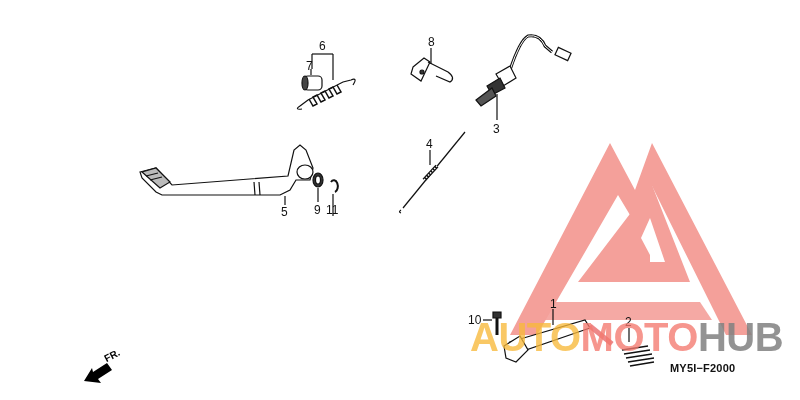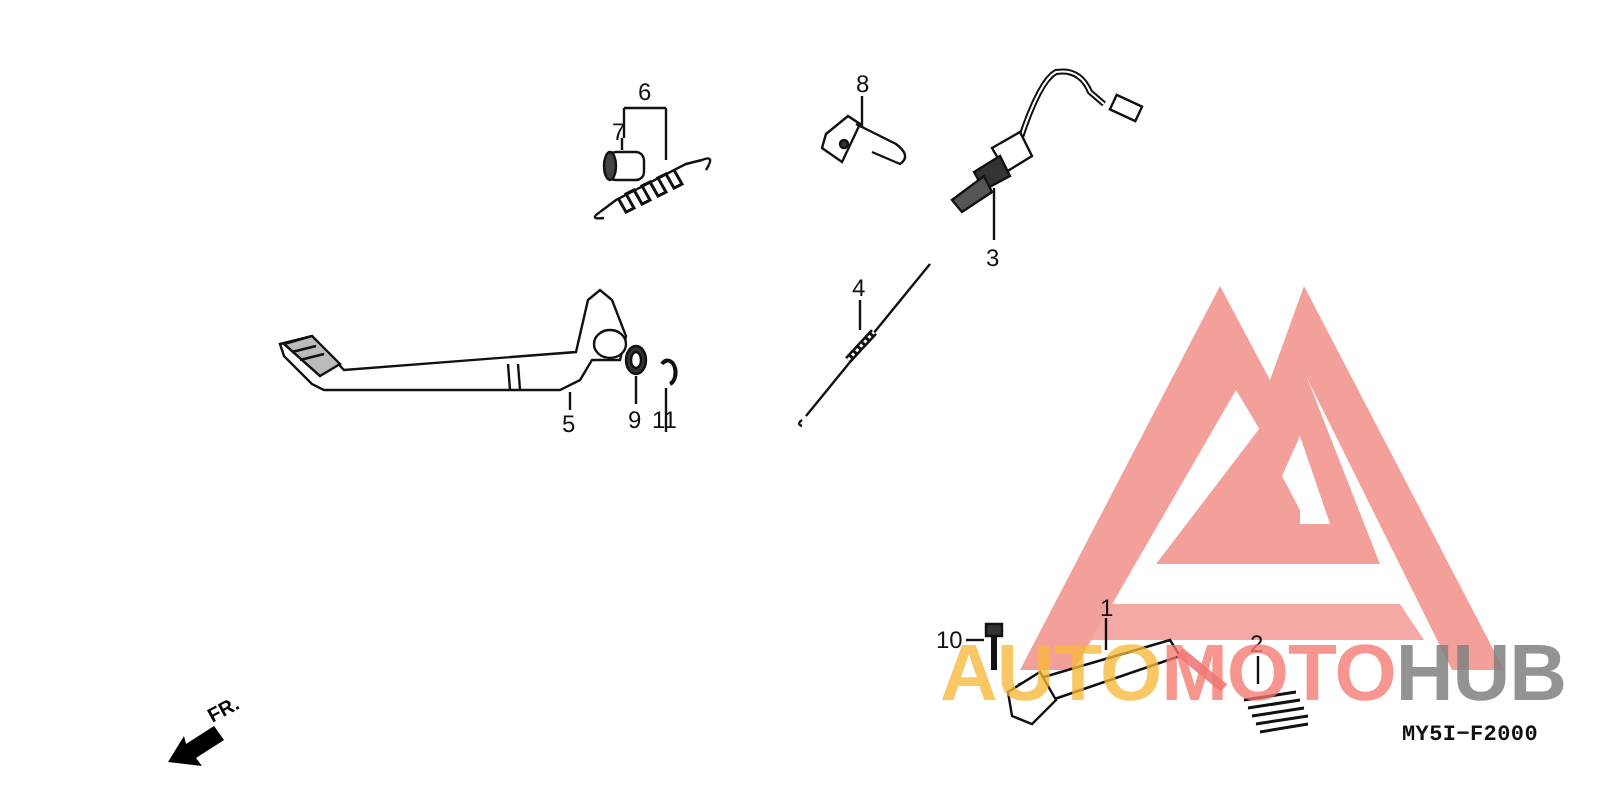--- a/index.html
+++ b/index.html
@@ -1,22 +1,22 @@
 <!DOCTYPE html>
 <html><head>
 <meta charset="utf-8">
 <style>
   html, body { margin: 0; padding: 0; background: #ffffff; }
   body { width: 800px; height: 400px; position: relative; overflow: hidden;
          font-family: "Liberation Sans", sans-serif; }
   #diagram { position: absolute; left: 0; top: 0; width: 800px; height: 400px; }
   .callout { position: absolute; font-size: 12px; color: #111; font-weight: normal;
              font-family: "Liberation Sans", sans-serif; line-height: 12px; }
-  .code { position: absolute; left: 701px; top: 362px; font-size: 11px; color: #111;
-          font-family: Liberation Mono, monospace; font-weight: bold; letter-spacing: 0.2px; }
+  .code { position: absolute; left: 670px; top: 362px; font-size: 11px; color: #111;
+          font-family: Liberation Sans, sans-serif; font-weight: bold; letter-spacing: 0.2px; }
   .fr { position: absolute; left: 104px; top: 350px; font-size: 10px; font-weight: bold;
         color: #000; transform: rotate(-28deg); font-family: "Liberation Sans", sans-serif; }
   .wm-text { position: absolute; top: 318px; left: 470px; font-size: 40px; font-weight: bold;
              font-family: "Liberation Sans", sans-serif; letter-spacing: -0.5px; line-height: 38px;
              white-space: nowrap; }
   .wm-auto { color: rgba(247,184,58,0.78); }
   .wm-moto { color: rgba(244,120,110,0.78); }
   .wm-hub { color: rgba(128,128,128,0.85); }
 </style>
 </head>

